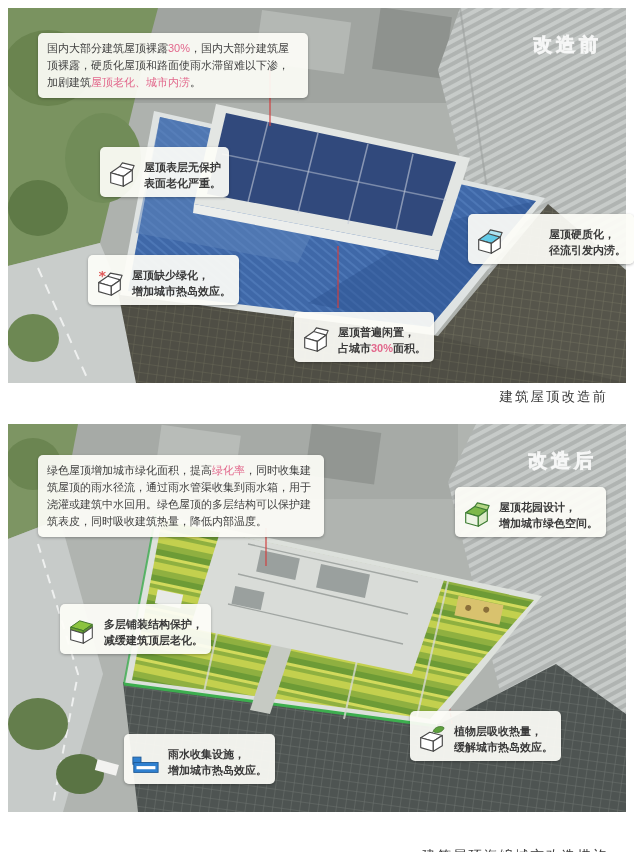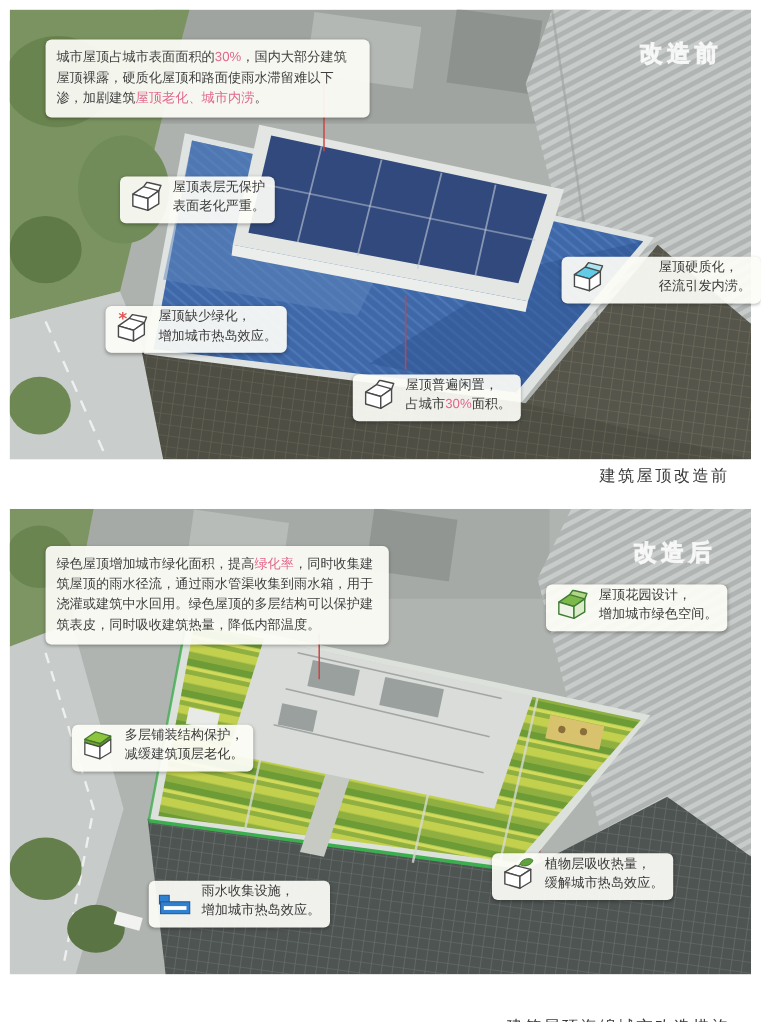--- a/index.html
+++ b/index.html
@@ -6,22 +6,22 @@
   .page{position:relative;width:634px;height:852px;background:#ffffff;overflow:hidden;
         font-family:"Liberation Sans","DejaVu Sans",sans-serif;color:#3a3a3a;}
   .photo-wrap{position:absolute;left:8px;overflow:hidden;}
   .photo{display:block;}
   
   .intro{position:absolute;background:rgba(253,253,248,0.93);border-radius:5px;
          padding:7px 9px;font-size:11px;line-height:1.55;color:#3f3f3f;
          box-shadow:0 1px 3px rgba(0,0,0,0.28);}
   
   .ann{position:absolute;background:rgba(253,253,248,0.93);border-radius:5px;
-       padding:2px 8px 5px 6px;display:flex;align-items:center;gap:7px;
-       box-shadow:0 1px 3px rgba(0,0,0,0.28);}
+       padding:13px 8px 5px 6px;display:flex;align-items:center;gap:7px;
+       box-shadow:0 1px 3px rgba(0,0,0,0.28);font-weight:bold;}
   .ann-icon{width:31px;height:27px;flex:none;}
   .ann-text{font-size:11px;line-height:1.45;color:#3a3a3a;white-space:nowrap;}
   .hl{color:#e2688c;text-align:center;}
   .caption{position:absolute;right:26px;font-size:13.5px;letter-spacing:2px;color:#3a3a3a;}
   .watermark{position:absolute;font-size:19px;font-weight:bold;letter-spacing:4px;
              color:rgba(255,255,255,0.30);-webkit-text-stroke:0.9px rgba(255,255,255,0.8);}
 </style>
 </head>
 <body>
 
@@ -130,21 +130,21 @@
       <polygon points="208,96 462,150 432,243 186,196" fill="#e3e6e3"></polygon>
       <polygon points="218,105 448,154 424,228 199,186" fill="#31497c"></polygon>
       <path d="M260 114 L240 194 M310 125 L290 205 M360 136 L340 216 M405 146 L388 222" stroke="#c2cad8" stroke-width="1.5" opacity="0.6"></path>
       <path d="M214 146 L438 192" stroke="#c2cad8" stroke-width="1.5" opacity="0.5"></path>
       <polygon points="186,196 432,243 430,252 185,205" fill="#eceeec"></polygon>
       <line x1="262" y1="62" x2="262" y2="118" stroke="#d04040" stroke-width="1.2"></line>
       <line x1="330" y1="238" x2="330" y2="300" stroke="#d04040" stroke-width="1.2"></line>
     </svg>
   </div>
 
-  <div class="intro" style="left:38px;top:33px;width:252px;"><span>城市屋顶占城市表面面积的</span><span class="hl">30%</span><span>，国内大部分建筑屋顶裸露，硬质化屋顶和路面使雨水滞留难以下渗，加剧建筑</span><span class="hl">屋顶老化、城市内涝</span><span>。</span></div>
+  <div class="intro" style="left:38px;top:33px;width:252px;"><span>国内大部分建筑屋顶裸露</span><span class="hl">30%</span><span>，国内大部分建筑屋顶裸露，硬质化屋顶和路面使雨水滞留难以下渗，加剧建筑</span><span class="hl">屋顶老化、城市内涝</span><span>。</span></div>
 
   <div class="ann" style="left:100px;top:147px;">
     <svg class="ann-icon" viewBox="0 0 34 30">
         <use href="#cube-open" xlink:href="#cube-open"></use>
       </svg>
     <div class="ann-text">
         <div><span>屋顶表层无保护</span></div>
         <div><span>表面老化严重。</span></div>
       </div>
   </div>

